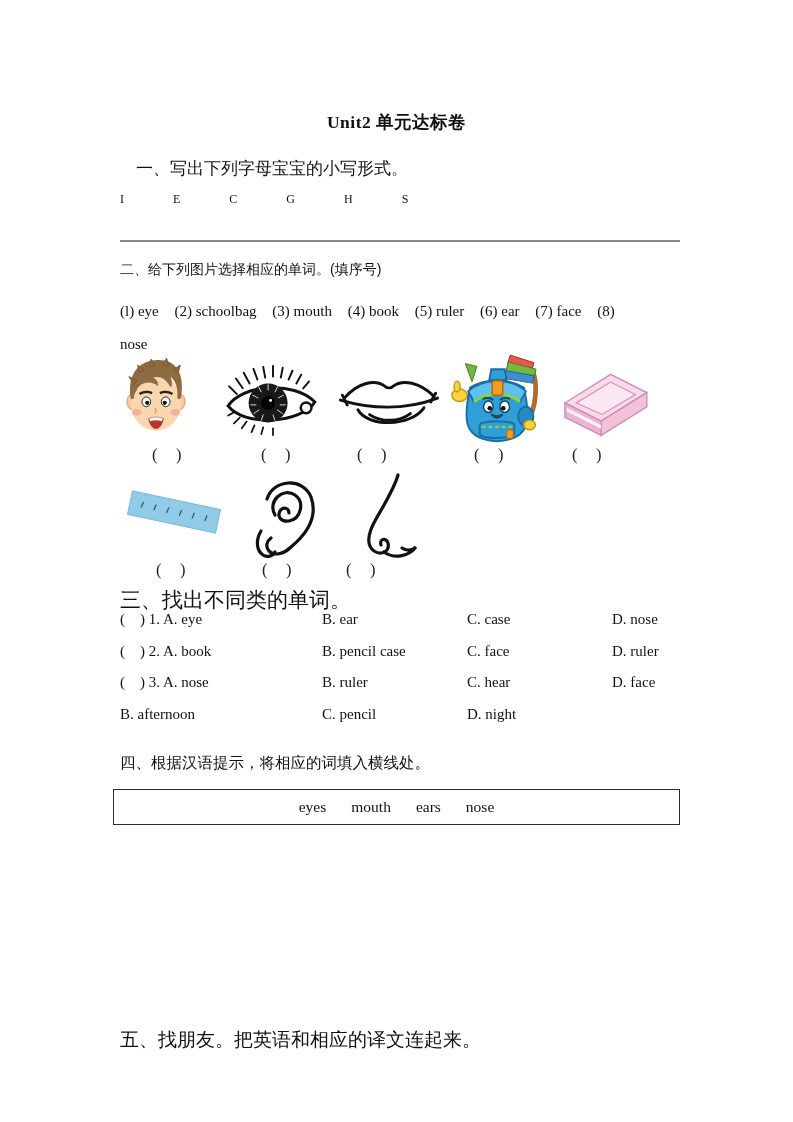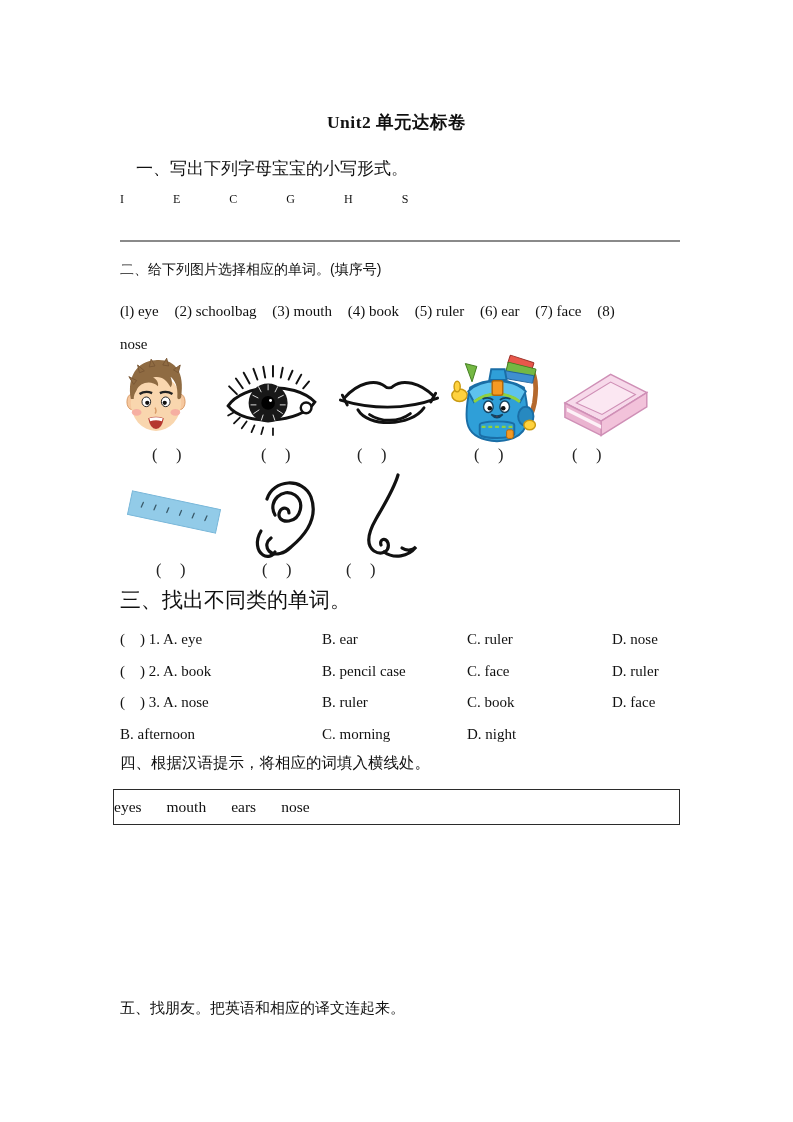--- a/index.html
+++ b/index.html
@@ -41,36 +41,36 @@
   .fig { position:absolute; }
   .fig svg { display:block; width:100%; height:100%; }
   .bracket {
     position:absolute; font-size:16.5px; letter-spacing:1px;
     color:#222;
   }
   .ruler-rot { transform:rotate(12deg); }
 
   .s3-heading { position:absolute; top:578px; left:120px; font-size:21px; }
   .s3-grid {
-    position:absolute; top:616px; left:120px; width:565px;
+    position:absolute; top:596px; left:120px; width:565px;
     display:grid; grid-template-columns:202px 145px 145px 1fr;
     grid-auto-rows:31.6px; align-items:center;
   }
 
   .s4-heading { position:absolute; top:745px; left:120px; font-size:15.5px; }
   .word-box {
     position:absolute; top:781px; left:113px; width:567px; height:36px;
     border:1.5px solid #2b2b2b;
-    display:flex; align-items:center; gap:25px;
+    display:flex; justify-content:center; align-items:center; gap:25px;
     font-size:15.5px;
   }
   .s4-items { position:absolute; top:825px; left:120px; }
   .s4-items div { height:19px; margin-bottom:23px; }
 
-  .s5-heading { position:absolute; top:991px; left:120px; font-size:15px; }
+  .s5-heading { position:absolute; top:1019px; left:120px; font-size:19px; }
 </style>
 </head>
 <body>
 
 <div class="page">
 
   <div class="title">Unit2  单元达标卷</div>
 
   <div class="s1-heading cn">一、写出下列字母宝宝的小写形式。</div>
   <div class="letters-row">
@@ -267,41 +267,41 @@
     <span class="bracket" style="left:346px; top:88px;">(　)</span>
   </div>
 
   <div class="s3-heading cn">三、找出不同类的单词。</div>
   <div class="s3-grid">
     <div>
       <span>(　) 1.</span>
       <span>A. eye</span>
     </div>
     <div>B. ear</div>
-    <div>C. ruler</div>
+    <div>C. case</div>
     <div>D. nose</div>
 
     <div>
       <span>(　) 2.</span>
       <span>A. book</span>
     </div>
     <div>B. pencil case</div>
     <div>C. face</div>
     <div>D. ruler</div>
 
     <div>
       <span>(　) 3.</span>
       <span>A. nose</span>
     </div>
     <div>B. ruler</div>
-    <div>C. book</div>
+    <div>C. hear</div>
     <div>D. face</div>
 
     <div>B. afternoon</div>
-    <div>C. morning</div>
+    <div>C. pencil</div>
     <div>D. night</div>
   </div>
 
   <div class="s4-heading cn">四、根据汉语提示，将相应的词填入横线处。</div>
   <div class="word-box">
     <span>eyes</span>
     <span>mouth</span>
     <span>ears</span>
     <span>nose</span>
   </div>

